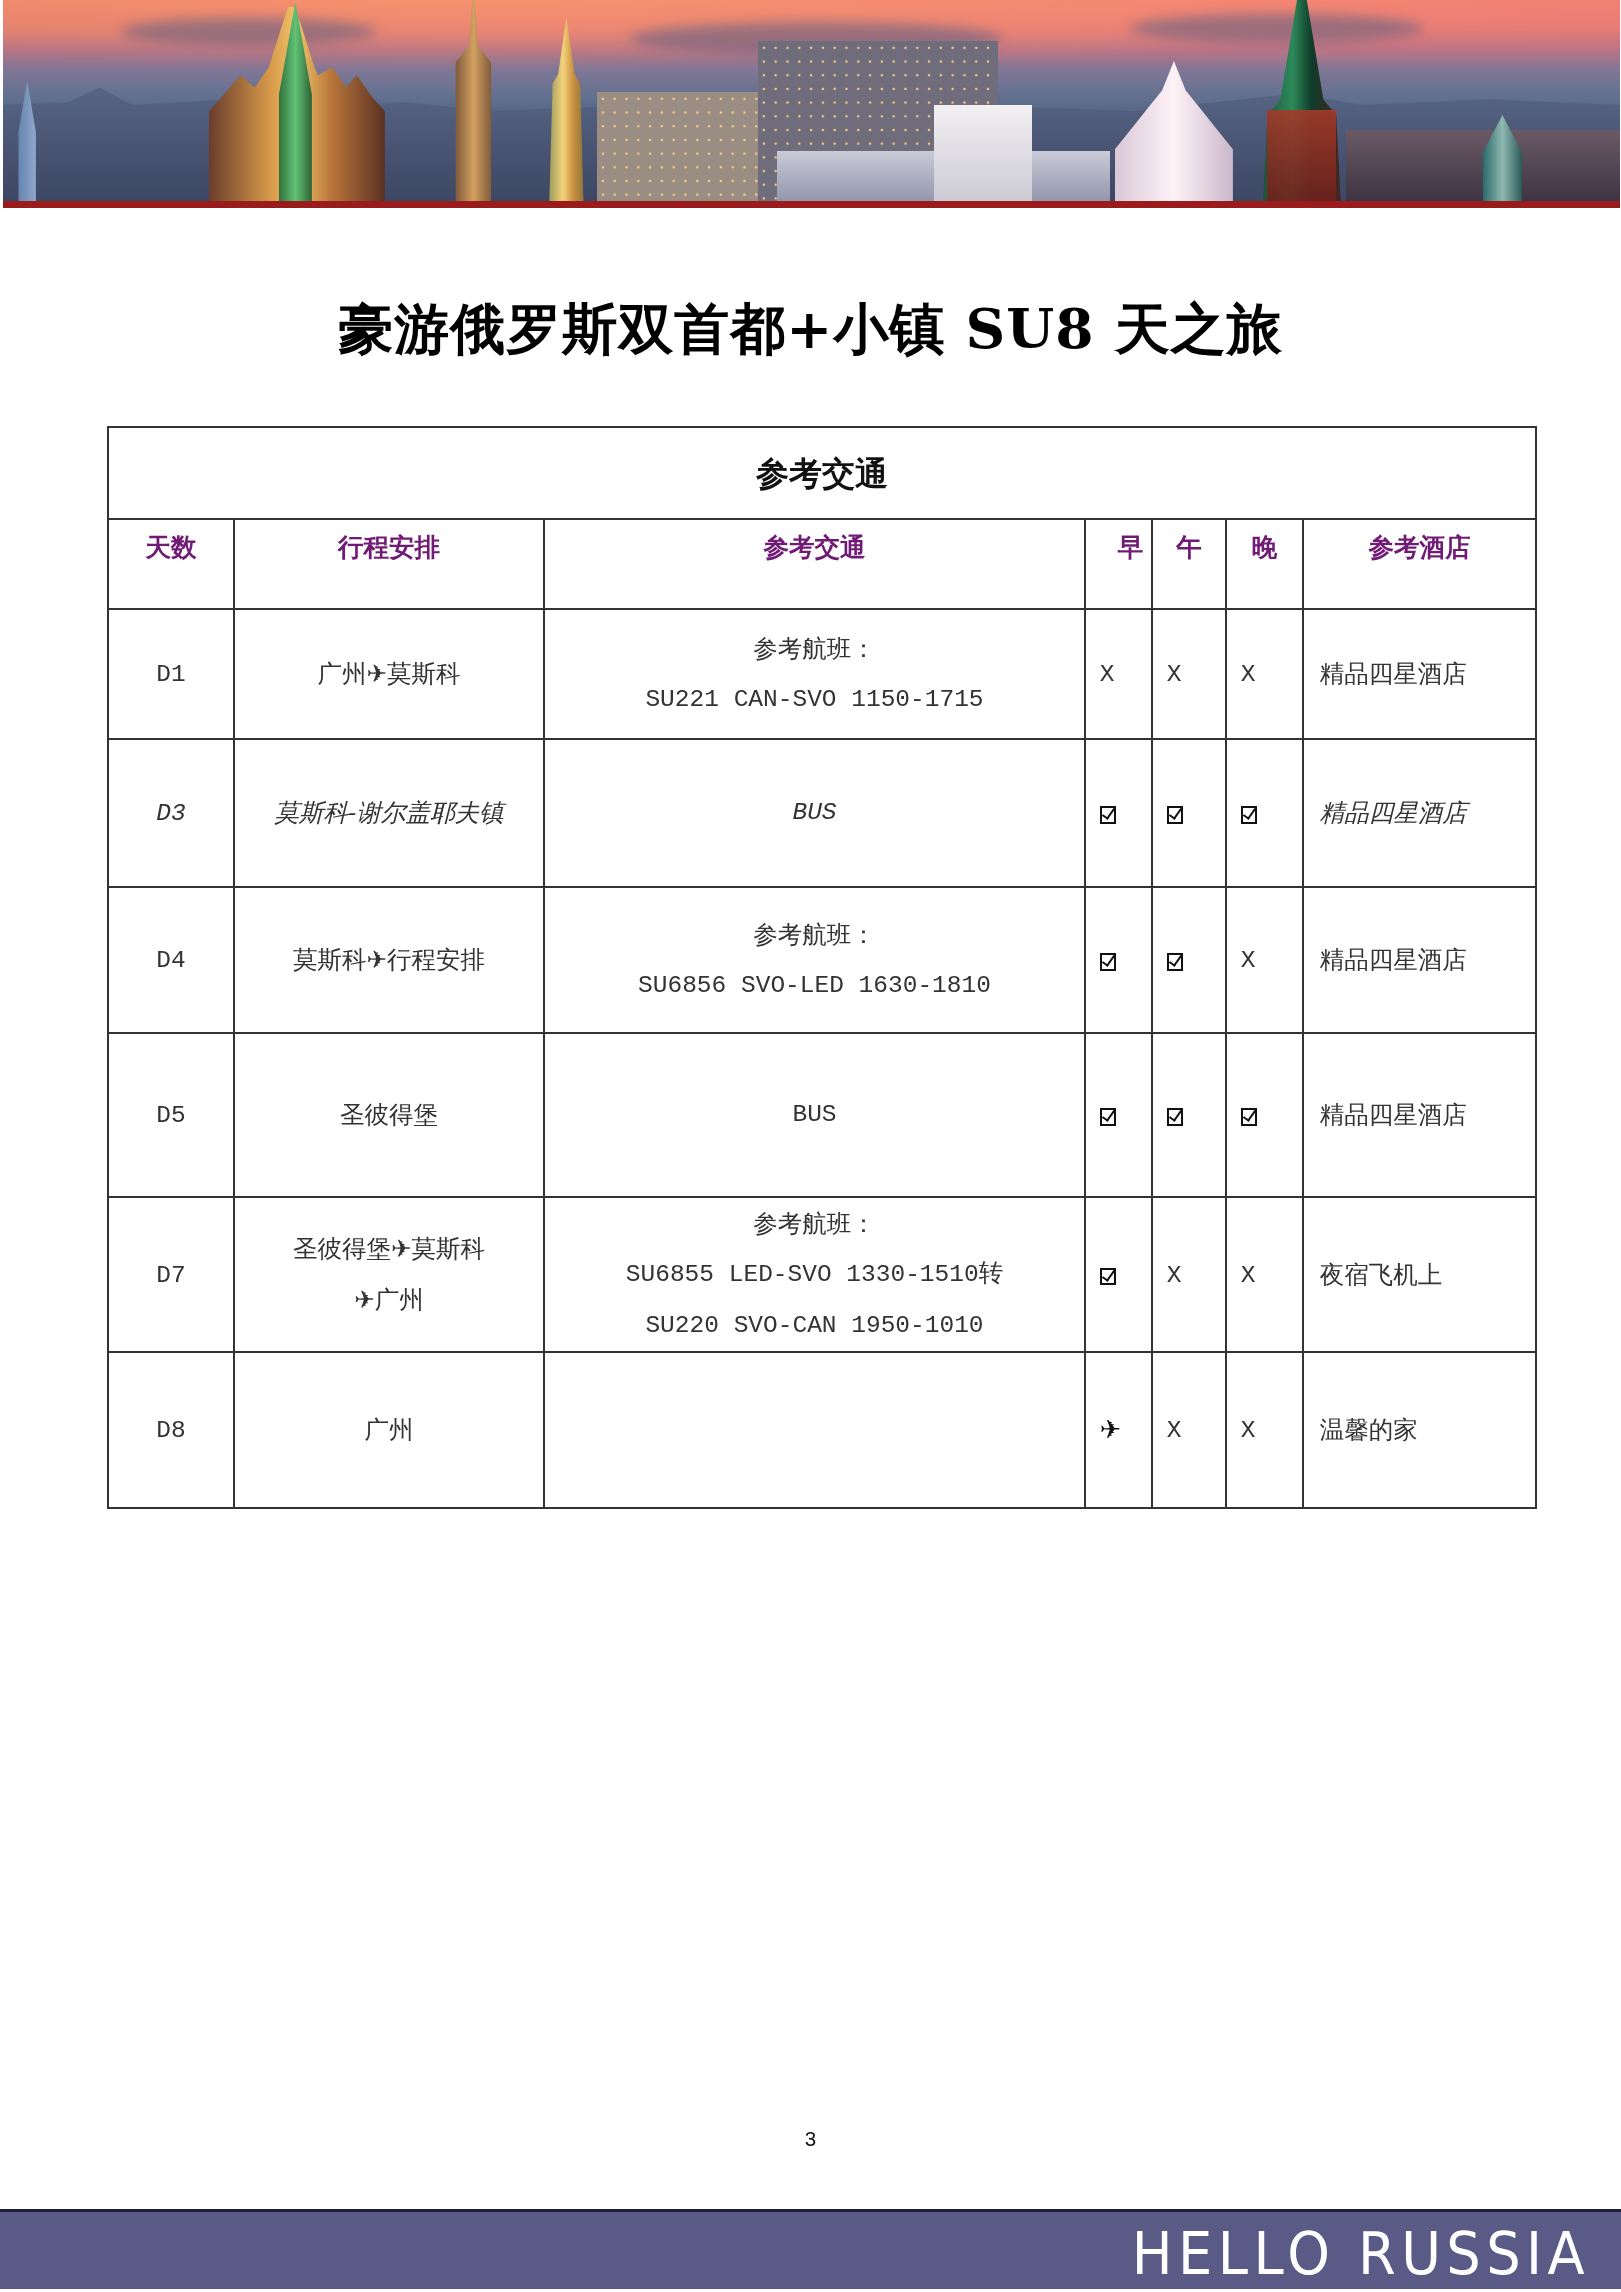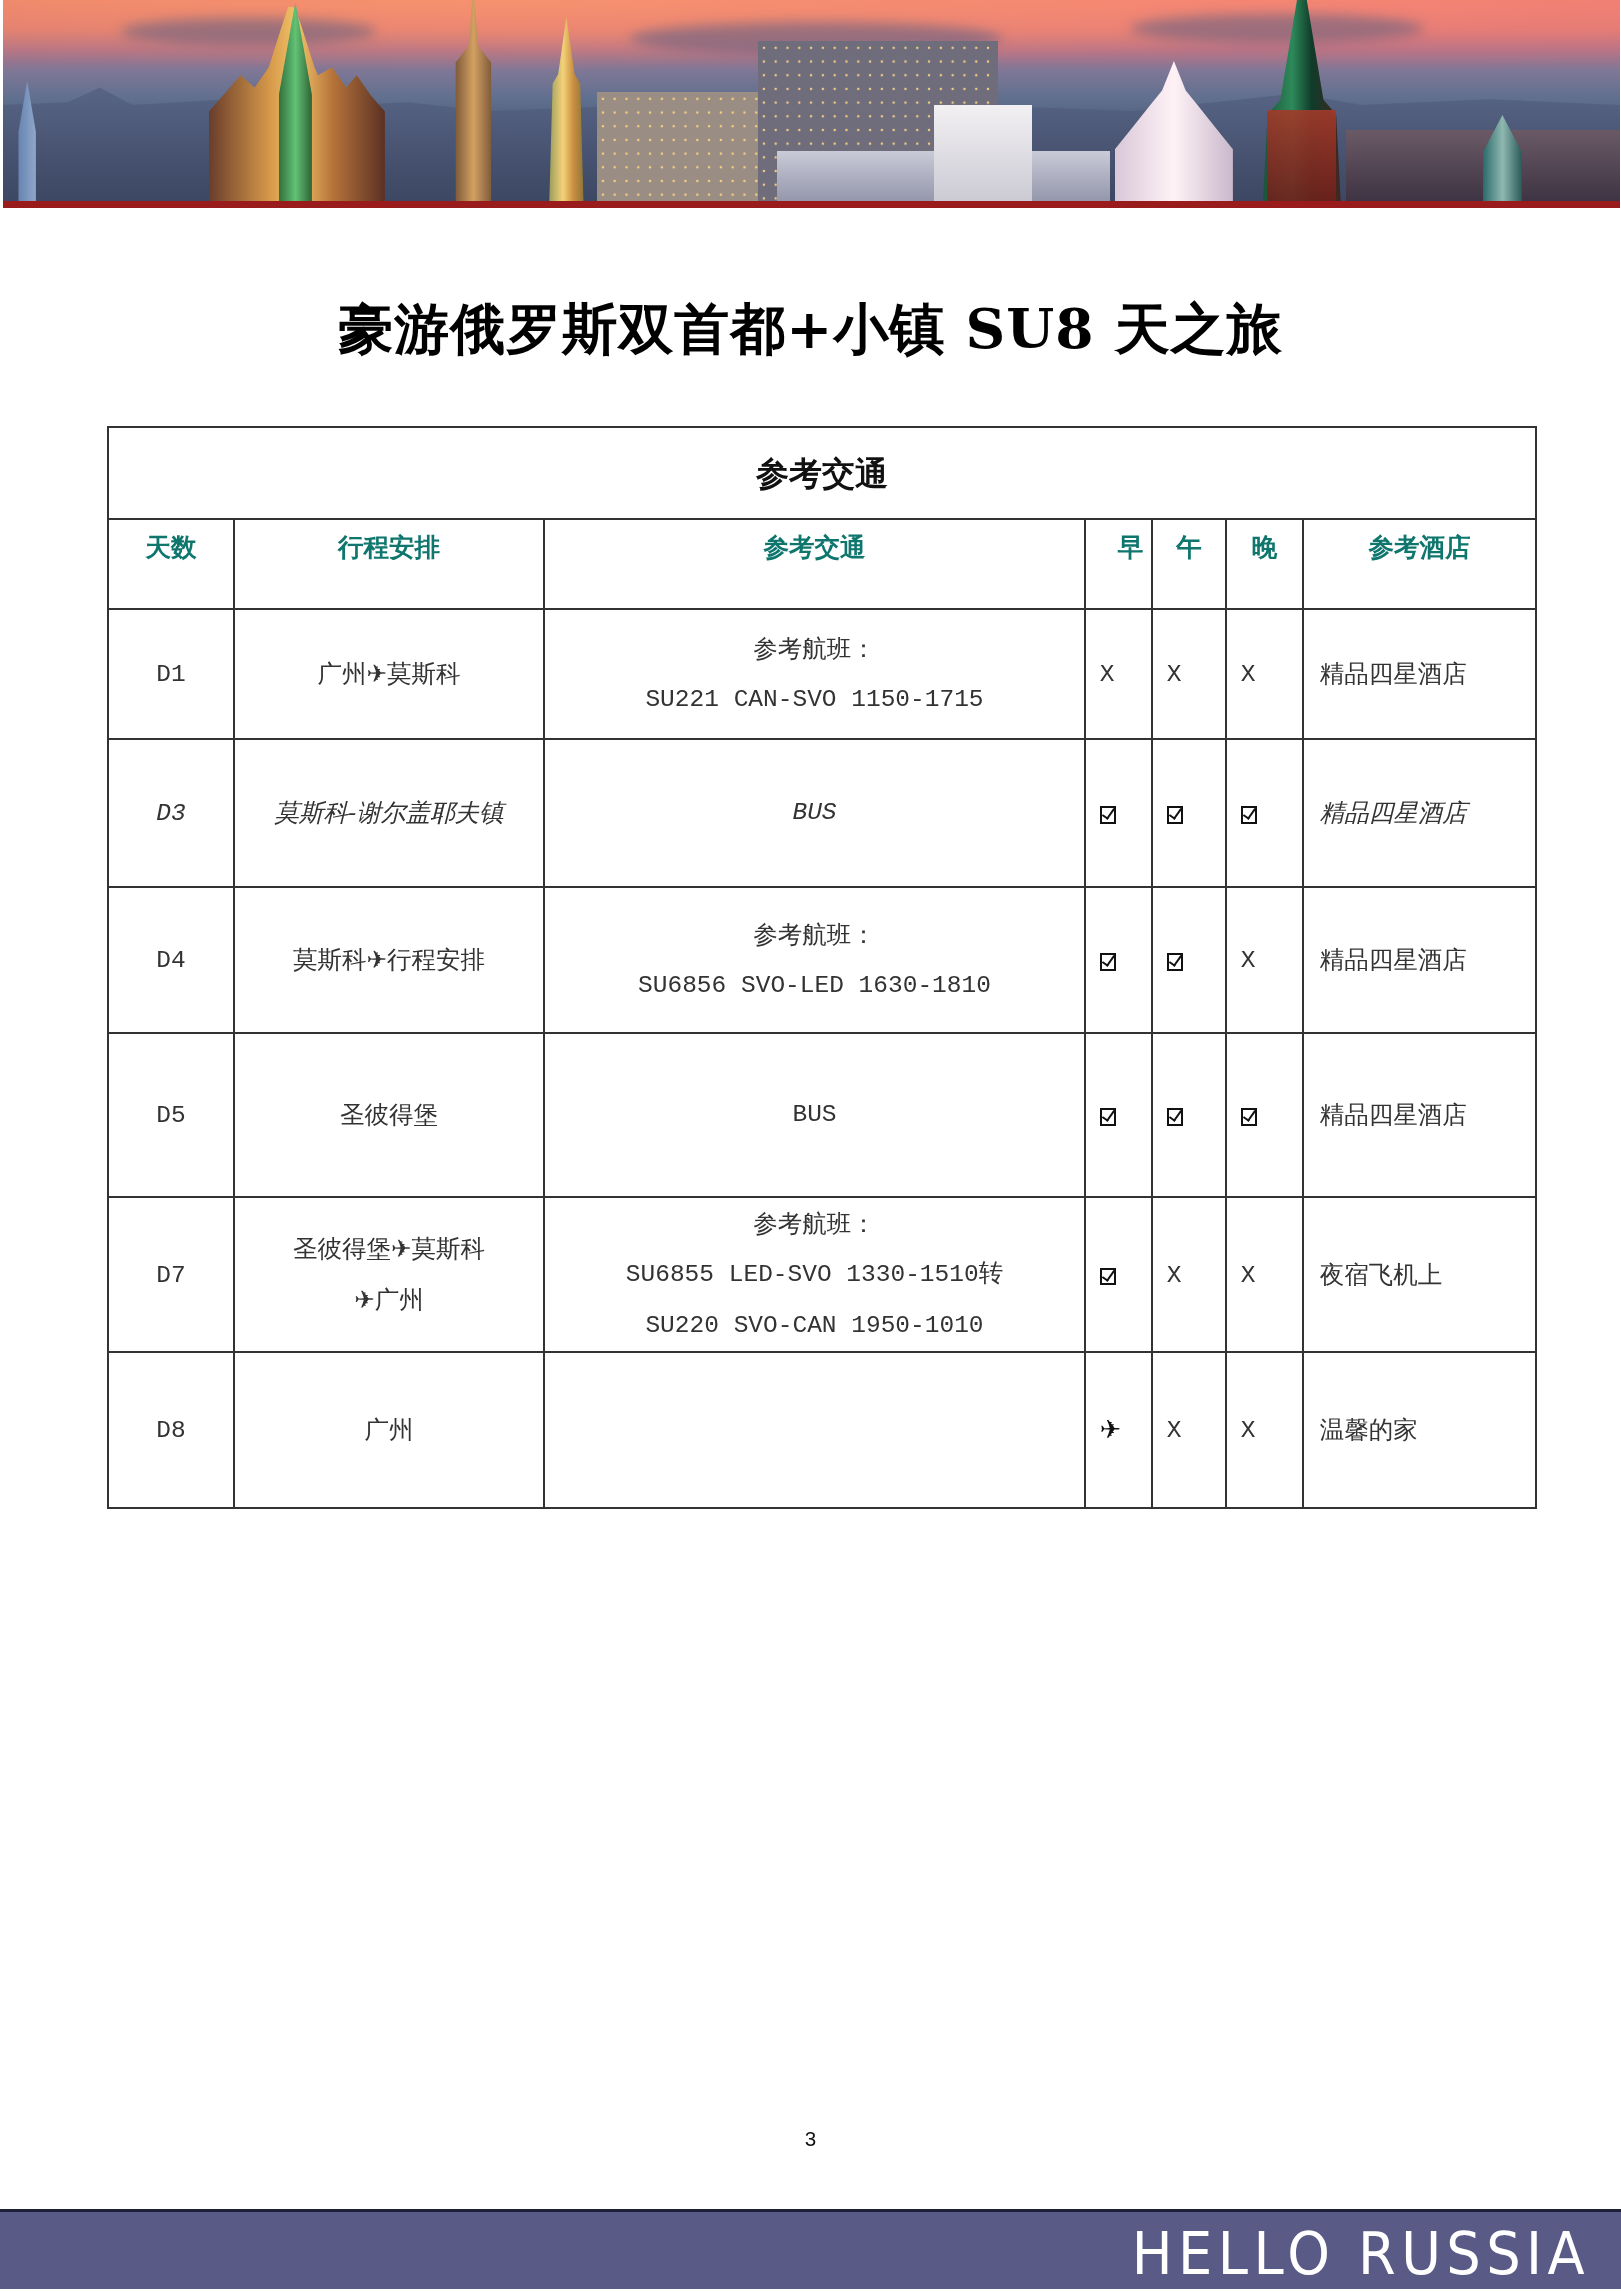--- a/index.html
+++ b/index.html
@@ -17,21 +17,21 @@
   .win { background-image: radial-gradient(circle, rgba(255,214,130,.9) 1.2px, transparent 1.6px); background-size:11.8px 13.7px; }
 
   
   .doc-title { position:absolute; top:257px; left:0; width:1621px; text-align:center;
     font-family:"DejaVu Serif", serif; font-weight:bold; font-size:55px; letter-spacing:1px; color:#000; line-height:69px; }
 
   
   table.itin { position:absolute; left:107px; top:426px; width:1429px; border-collapse:collapse; table-layout:fixed; }
   table.itin td, table.itin th { border:2px solid #333; padding:0; text-align:center; vertical-align:middle; }
   table.itin .title-cell { height:90px; font-size:33px; font-weight:bold; font-family:"DejaVu Sans", sans-serif; color:#111; }
-  table.itin th { height:78px; font-size:25.5px; font-weight:bold; font-family:"DejaVu Sans", sans-serif; vertical-align:top; padding-top:9.8px; color:#0f766e; }
+  table.itin th { height:78px; font-size:25.5px; font-weight:bold; font-family:"DejaVu Sans", sans-serif; vertical-align:top; padding-top:9.8px; color:#701a75; }
   table.itin td { font-size:24.5px; color:#333; font-family:"DejaVu Serif", serif; line-height:51px; }
   table.itin td.hotel { text-align:left; padding-left:15.7px; }
   table.itin td.meal { text-align:left; padding-left:13.7px; }
   table.itin td .mono { font-family:"Liberation Mono", monospace; letter-spacing:0; font-size:24.5px; }
   .chk { display:inline-block; width:16.7px; height:17.6px; border:2.5px solid #111; position:relative; vertical-align:middle; box-sizing:border-box; }
   .chk::after { content:""; position:absolute; left:2.9px; top:-2px; width:4.9px; height:10.8px; border-right:2.5px solid #111; border-bottom:2.5px solid #111; transform:rotate(35deg); }
   .plane { font-size:25.5px; color:#111; font-family:"DejaVu Sans", sans-serif; }
   .xmark { font-family:"Liberation Mono", monospace; font-size:24.5px; color:#333; }
 
   

